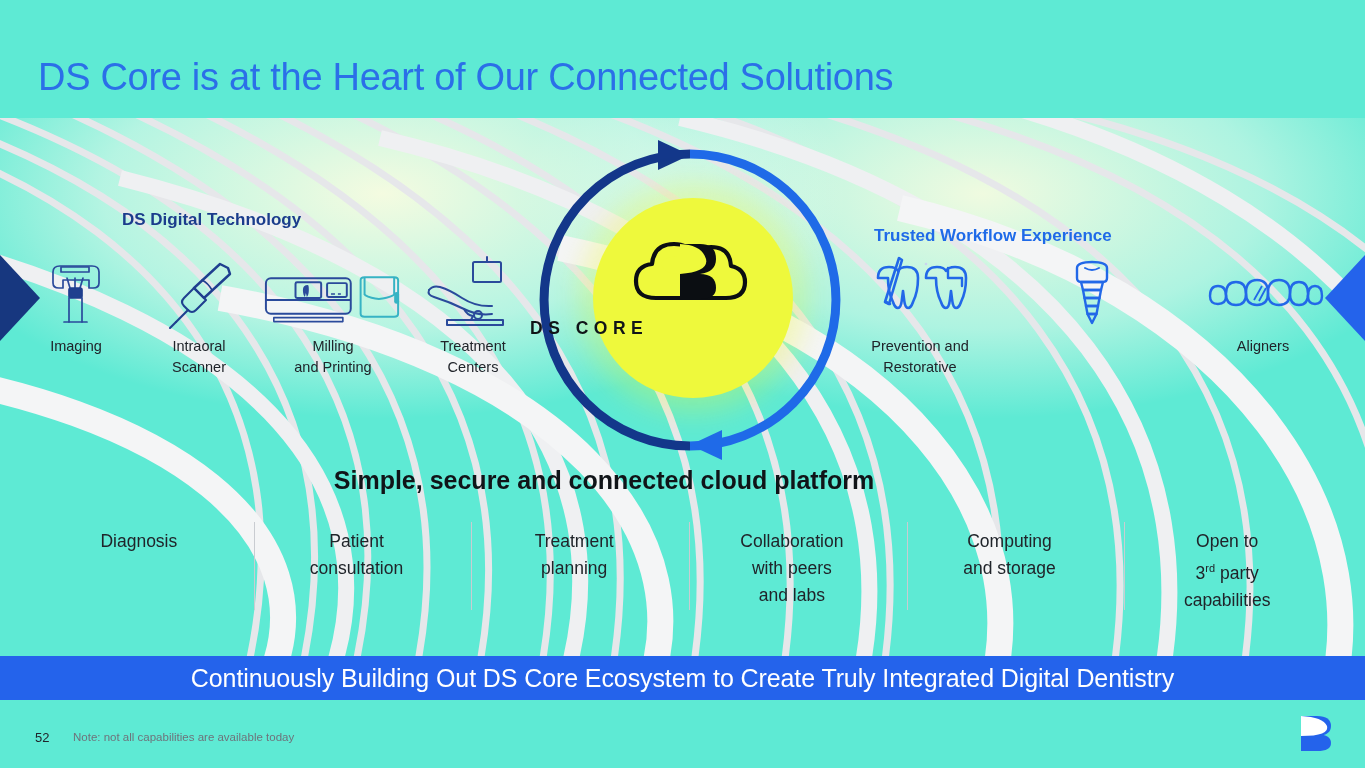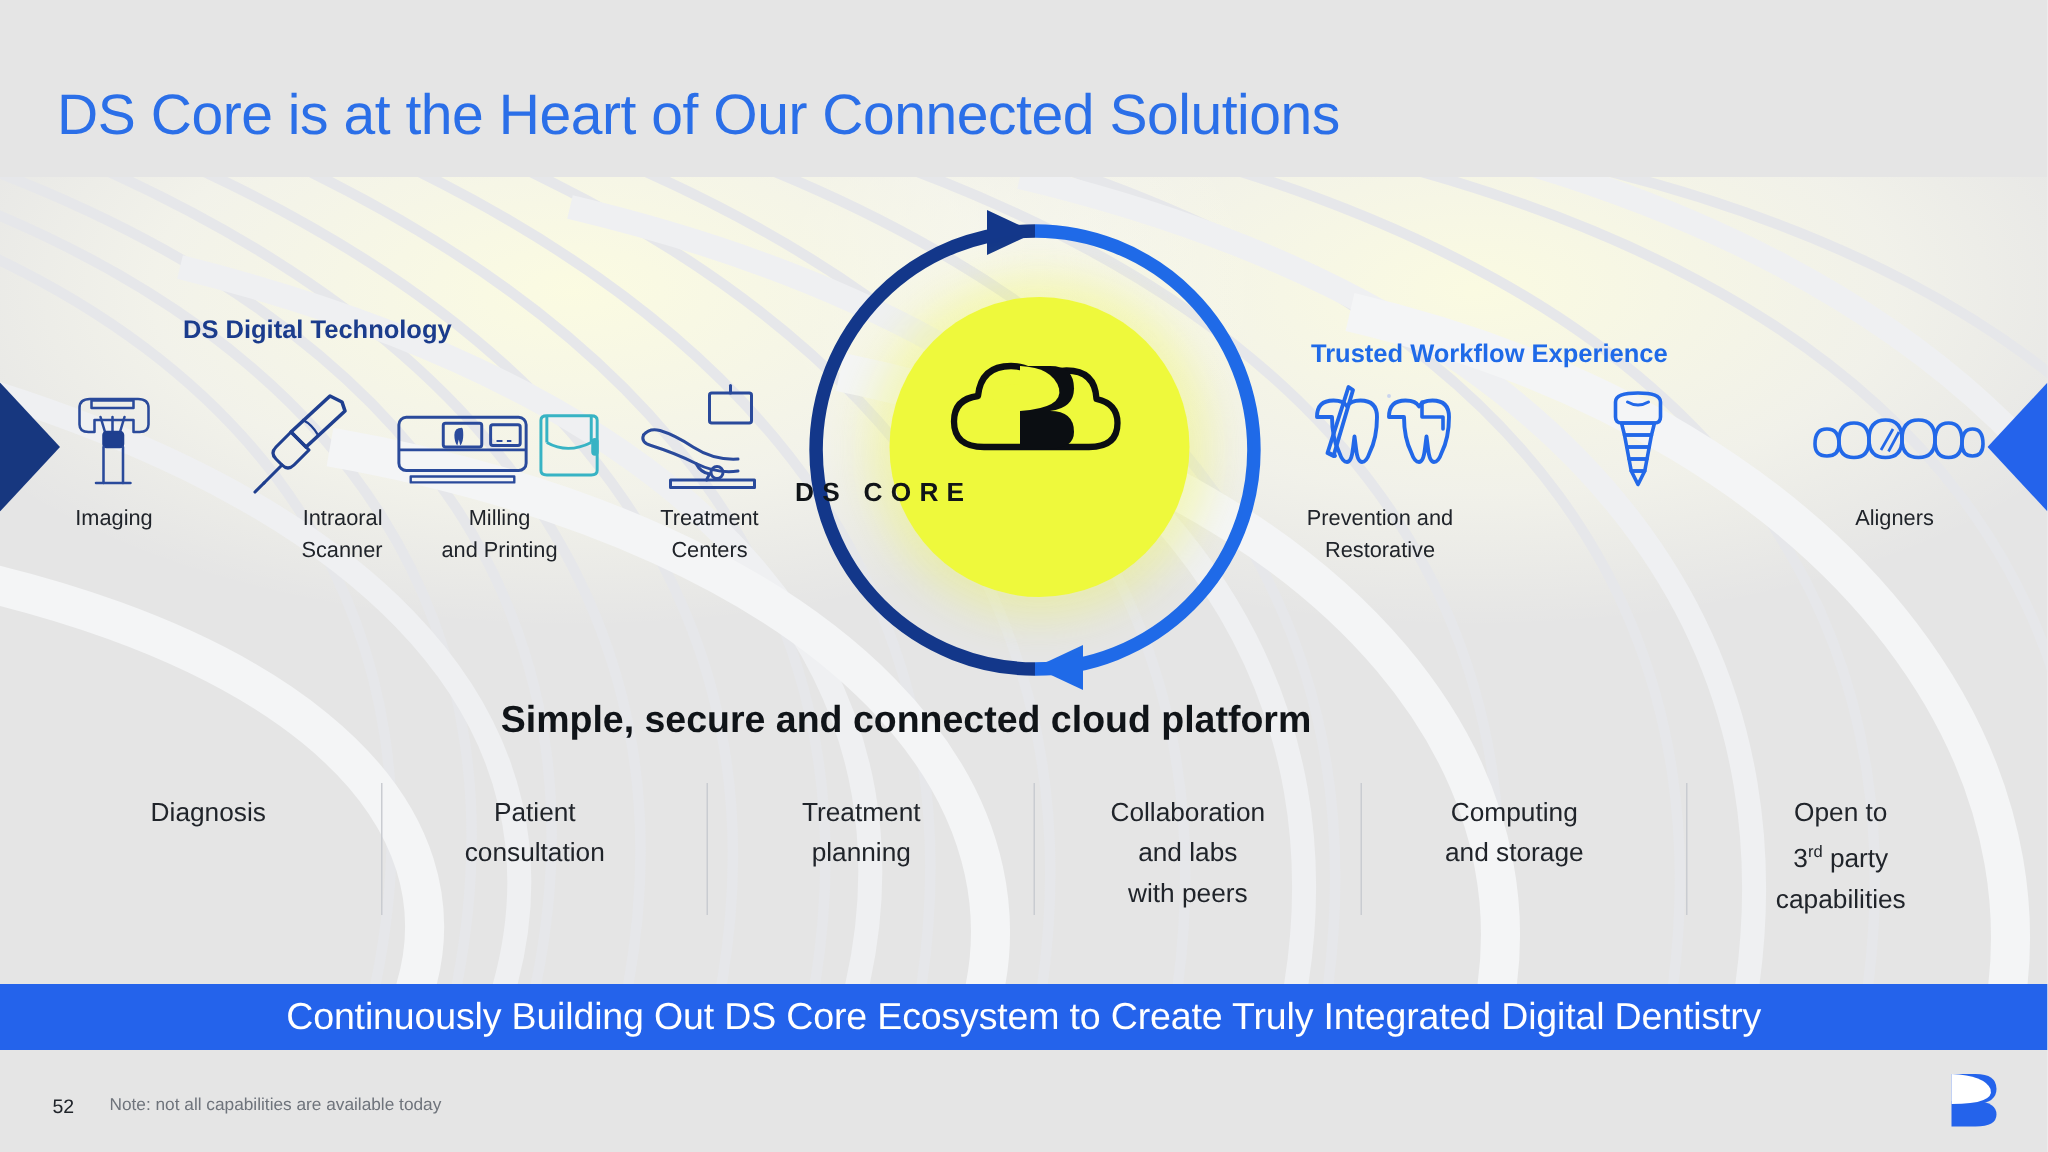--- a/index.html
+++ b/index.html
@@ -2,21 +2,21 @@
 <html><head>
 <meta charset="utf-8">
 <style>
   html,body{margin:0;padding:0;}
   body{
     width:1365px;height:768px;overflow:hidden;
     background:#ffffff;
     font-family:"Liberation Sans", sans-serif;
     position:relative;
   }
-  .slide{position:absolute;inset:0;overflow:hidden;background:#e5e5e5;}
+  .slide{position:absolute;inset:0;overflow:hidden;background:#5eead4;}
 
   
   .bg-tint{
     position:absolute;left:0;top:118px;width:1365px;height:420px;
     background:
       radial-gradient(ellipse 620px 300px at 28% 18%, rgba(252,252,225,0.95) 0%, rgba(253,253,238,0.55) 45%, rgba(255,255,255,0) 75%),
       radial-gradient(ellipse 620px 300px at 72% 18%, rgba(252,252,225,0.92) 0%, rgba(253,253,238,0.5) 45%, rgba(255,255,255,0) 75%);
     pointer-events:none;
   }
   .bg-swirl{position:absolute;left:0;top:118px;width:1365px;height:538px;pointer-events:none;}
@@ -170,21 +170,21 @@
           <path d="M28,22 l3,10 M36,22 l0,10 M44,22 l-3,10"></path>
           <rect x="30" y="32" width="13" height="10" rx="2" fill="#1F3F8F" stroke="#1F3F8F"></rect>
           <path d="M30,42 v24 M43,42 v24"></path>
           <path d="M25,66 h23"></path>
         </g>
       </svg>
     </div>
     <div class="ilabel">Imaging</div>
   </div>
 
-  <div class="icol" style="left:143px;top:252px;width:112px;text-align:right;">
+  <div class="icol" style="left:143px;top:252px;width:112px;">
     <div class="ibox">
       <svg width="82" height="74" viewBox="0 0 82 74">
         <g fill="none" stroke="#1F3F8F" stroke-width="2.1" stroke-linejoin="round" stroke-linecap="round">
           <path d="M70,12 l-8,-4 -26,24 10,10 26,-24 z" stroke-width="2.4"></path>
           <path d="M36,32 l-10,10 q-4,4 0,8 l4,4 q4,4 8,0 l10,-10 z"></path>
           <path d="M30,54 l-12,12"></path>
           <path d="M18,66 l-6,6"></path>
           <path d="M44,24 q6,3 10,10" stroke-width="1.6"></path>
         </g>
       </svg>
@@ -315,22 +315,22 @@
     <div class="cap">
       <div>Patient</div>
       <div>consultation</div>
     </div>
     <div class="cap">
       <div>Treatment</div>
       <div>planning</div>
     </div>
     <div class="cap">
       <div>Collaboration</div>
+      <div>with peers</div>
       <div>and labs</div>
-      <div>with peers</div>
     </div>
     <div class="cap">
       <div>Computing</div>
       <div>and storage</div>
     </div>
     <div class="cap">
       <div>Open to</div>
       <div><span>3</span><sup>rd</sup><span> party</span></div>
       <div>capabilities</div>
     </div>

